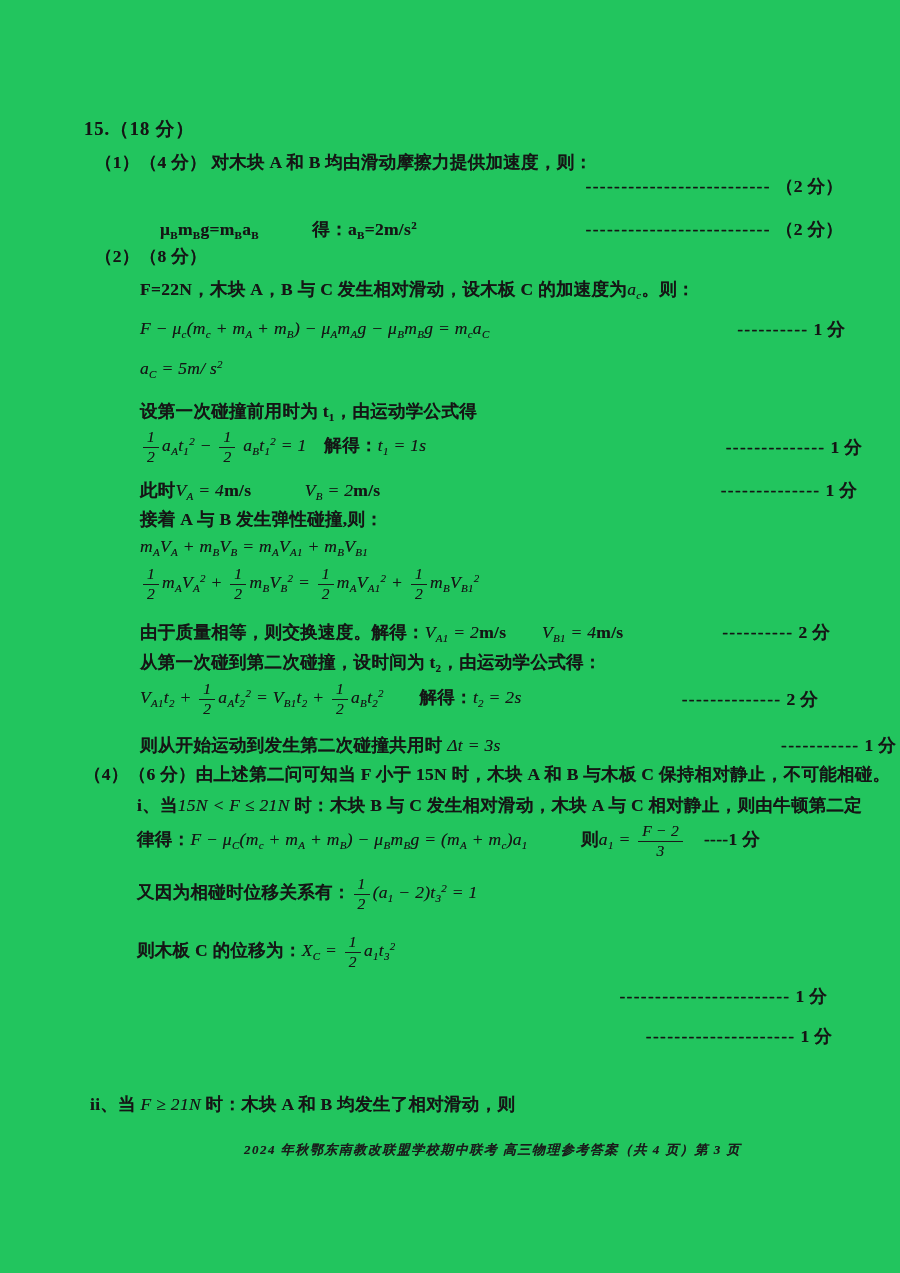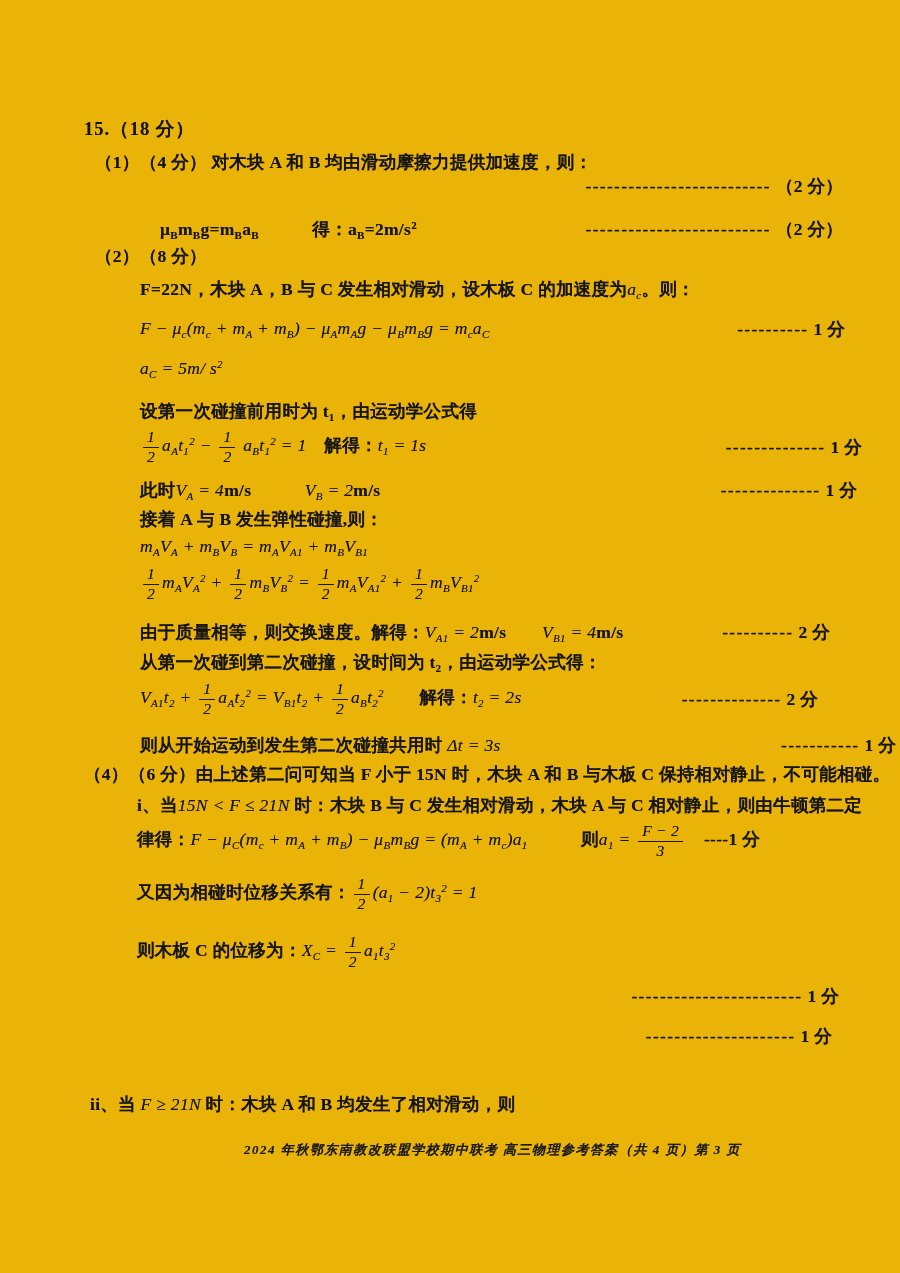--- a/index.html
+++ b/index.html
@@ -1,17 +1,17 @@
 <!DOCTYPE html>
 <html><head>
 <meta charset="utf-8">
 <style>
   html,body{margin:0;padding:0;background:#ffffff;}
   .page{
-    position:relative;width:900px;height:1273px;background:#eab308;
+    position:relative;width:900px;height:1273px;background:#22c55e;
     font-family:"Liberation Serif","DejaVu Serif",serif;color:#151515;overflow:hidden;
   }
   .line{
     position:absolute;left:0;width:900px;white-space:nowrap;
     font-size:17.5px;font-weight:600;letter-spacing:0.3px;
     text-shadow:0 0 0.4px rgba(20,20,20,0.55);
   }
   .line.b{font-weight:700;font-size:18.5px;letter-spacing:1px;}
   .it{font-style:italic;font-weight:500;}
   sub,sup{font-size:11px;line-height:0;}
@@ -85,18 +85,18 @@
             <span class="fd">3</span>
           </span>　----1 分</span></div>
       <div class="line" style="top: 876px; padding-left: 137px;"><span>又因为相碰时位移关系有：<span class="frac it">
             <span class="fn">1</span>
             <span class="fd">2</span>
           </span><span class="it">(a</span><sub class="it">1</sub><span class="it"> − 2)t</span><sub class="it">3</sub><sup class="it">2</sup><span class="it"> = 1</span></span></div>
       <div class="line" style="top: 934px; padding-left: 137px;"><span>则木板 C 的位移为：<span class="it">X</span><sub class="it">C</sub><span class="it"> = </span><span class="frac it">
             <span class="fn">1</span>
             <span class="fd">2</span>
           </span><span class="it">a</span><sub class="it">1</sub><span class="it">t</span><sub class="it">3</sub><sup class="it">2</sup></span></div>
-      <div class="line" style="top: 996px; padding-left: 137px;"><span class="tail" style="right: 198px;"><span class="dash">------------------------</span><span class="score">1 分</span></span></div>
+      <div class="line" style="top: 996px; padding-left: 137px;"><span class="tail" style="right: 210px;"><span class="dash">------------------------</span><span class="score">1 分</span></span></div>
       <div class="line" style="top: 1036px; padding-left: 137px;"><span class="tail" style="right: 205px;"><span class="dash">---------------------</span><span class="score">1 分</span></span></div>
       <div class="line" style="top: 1092px; padding-left: 90px;"><span>ii、当 <span class="it">F ≥ 21N</span> 时：木块 A 和 B 均发生了相对滑动，则</span></div>
     </div>
   <div class="footer">2024 年秋鄂东南教改联盟学校期中联考  高三物理参考答案（共 4 页）第 3 页</div>
 </div>
 
 </body></html>

